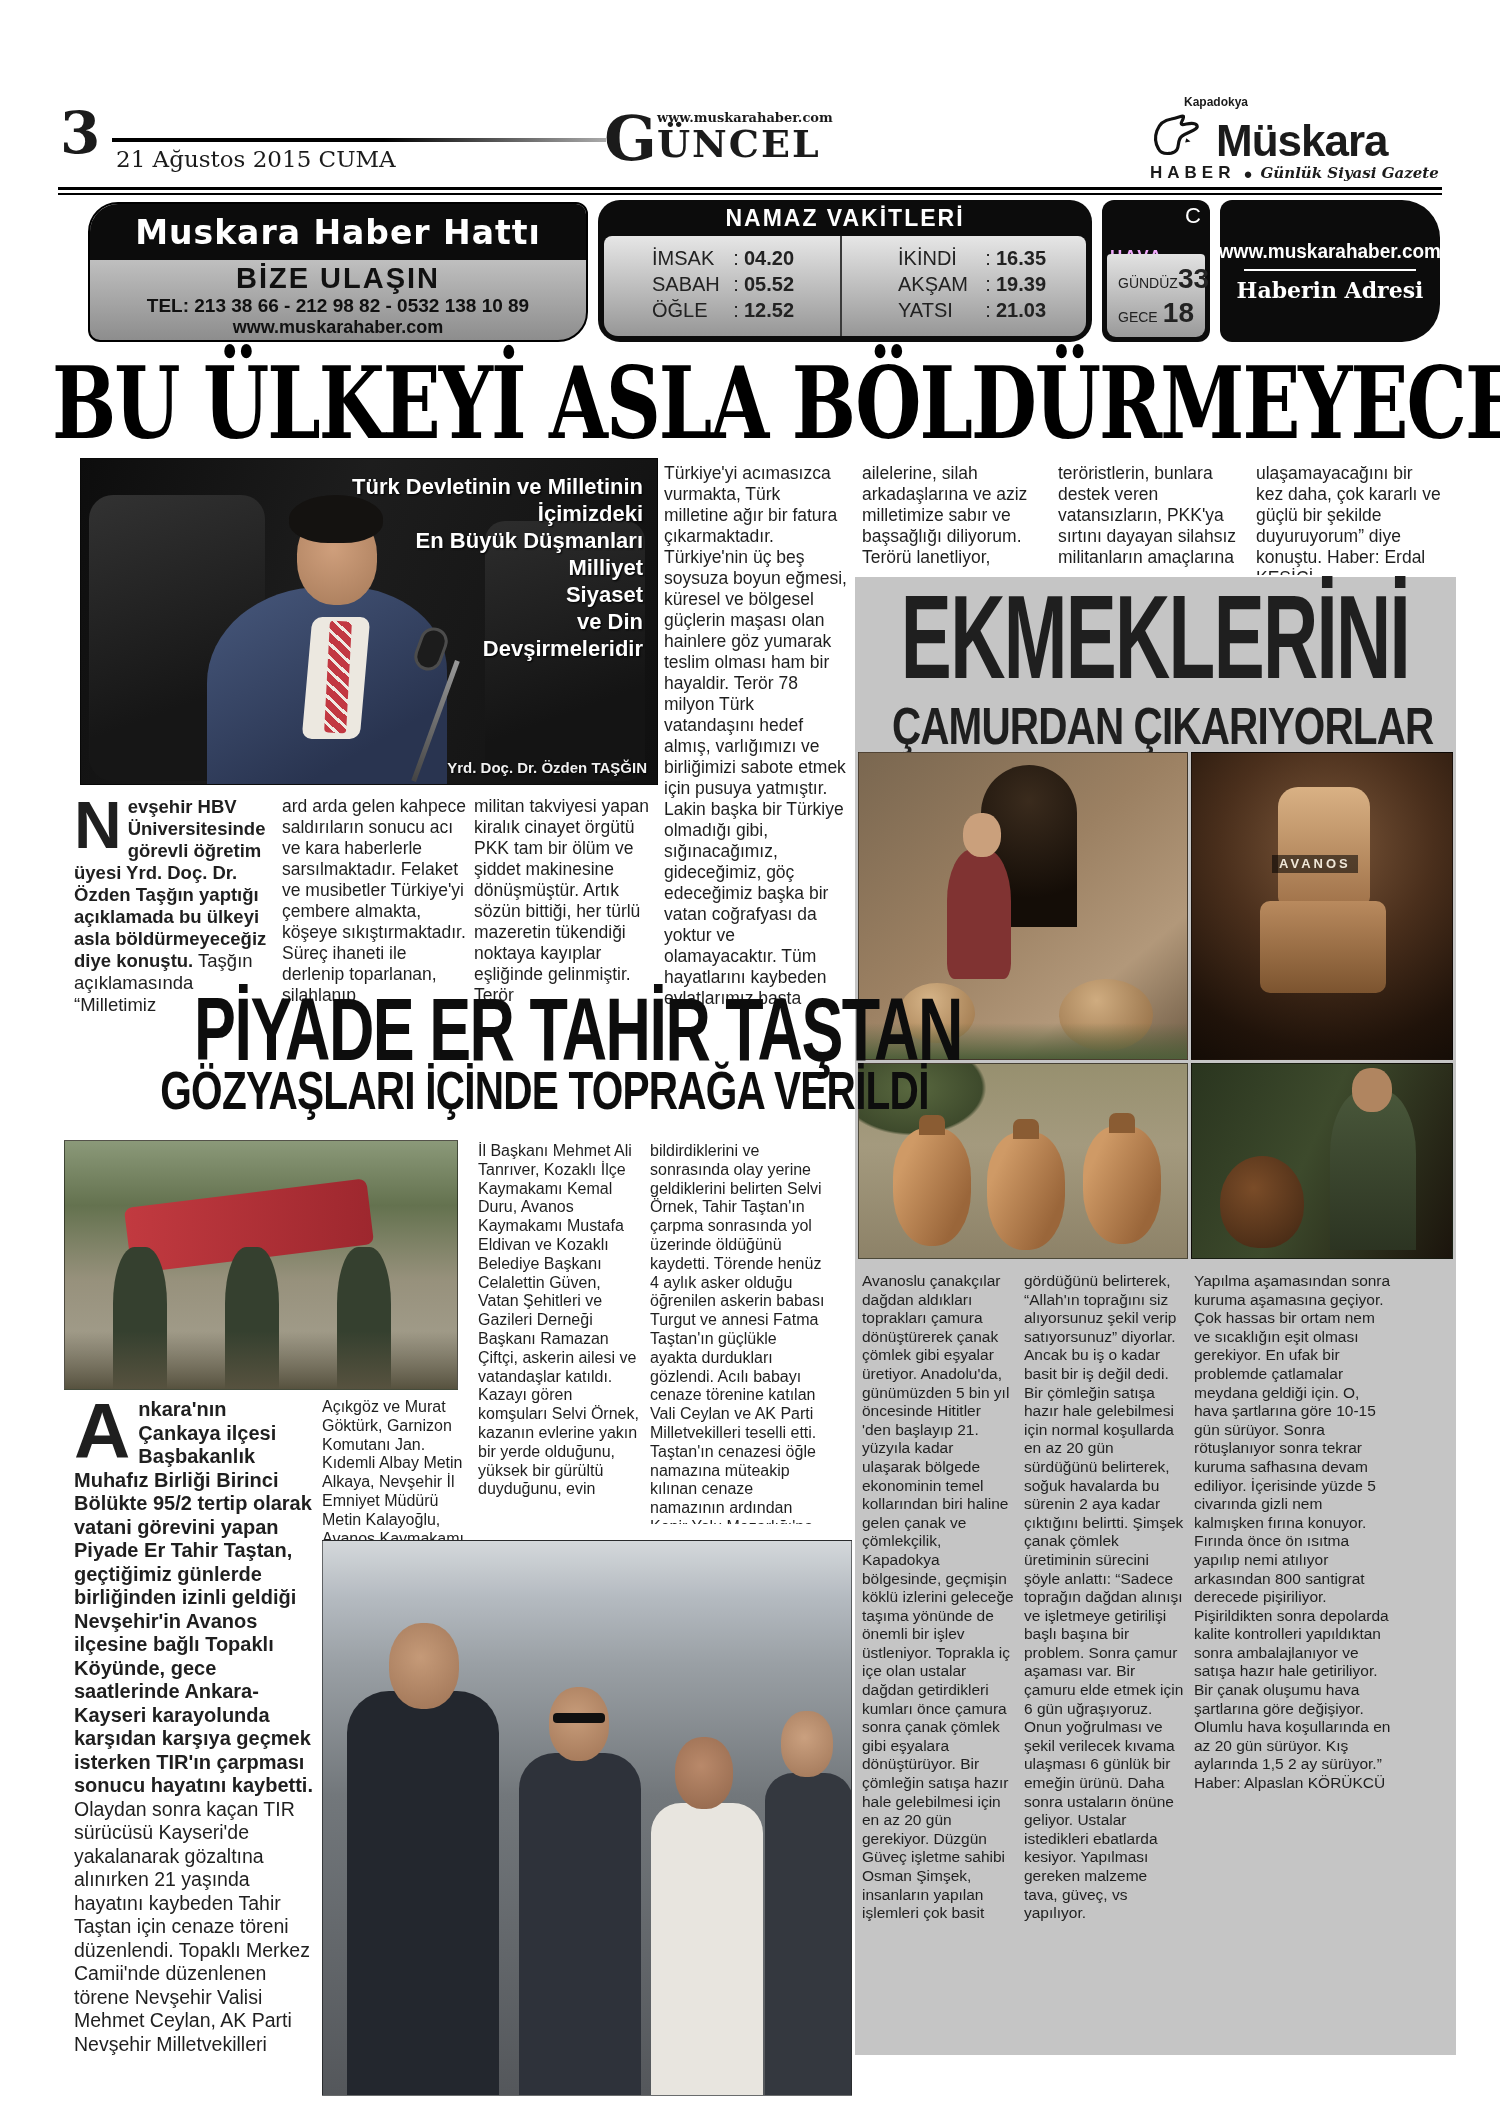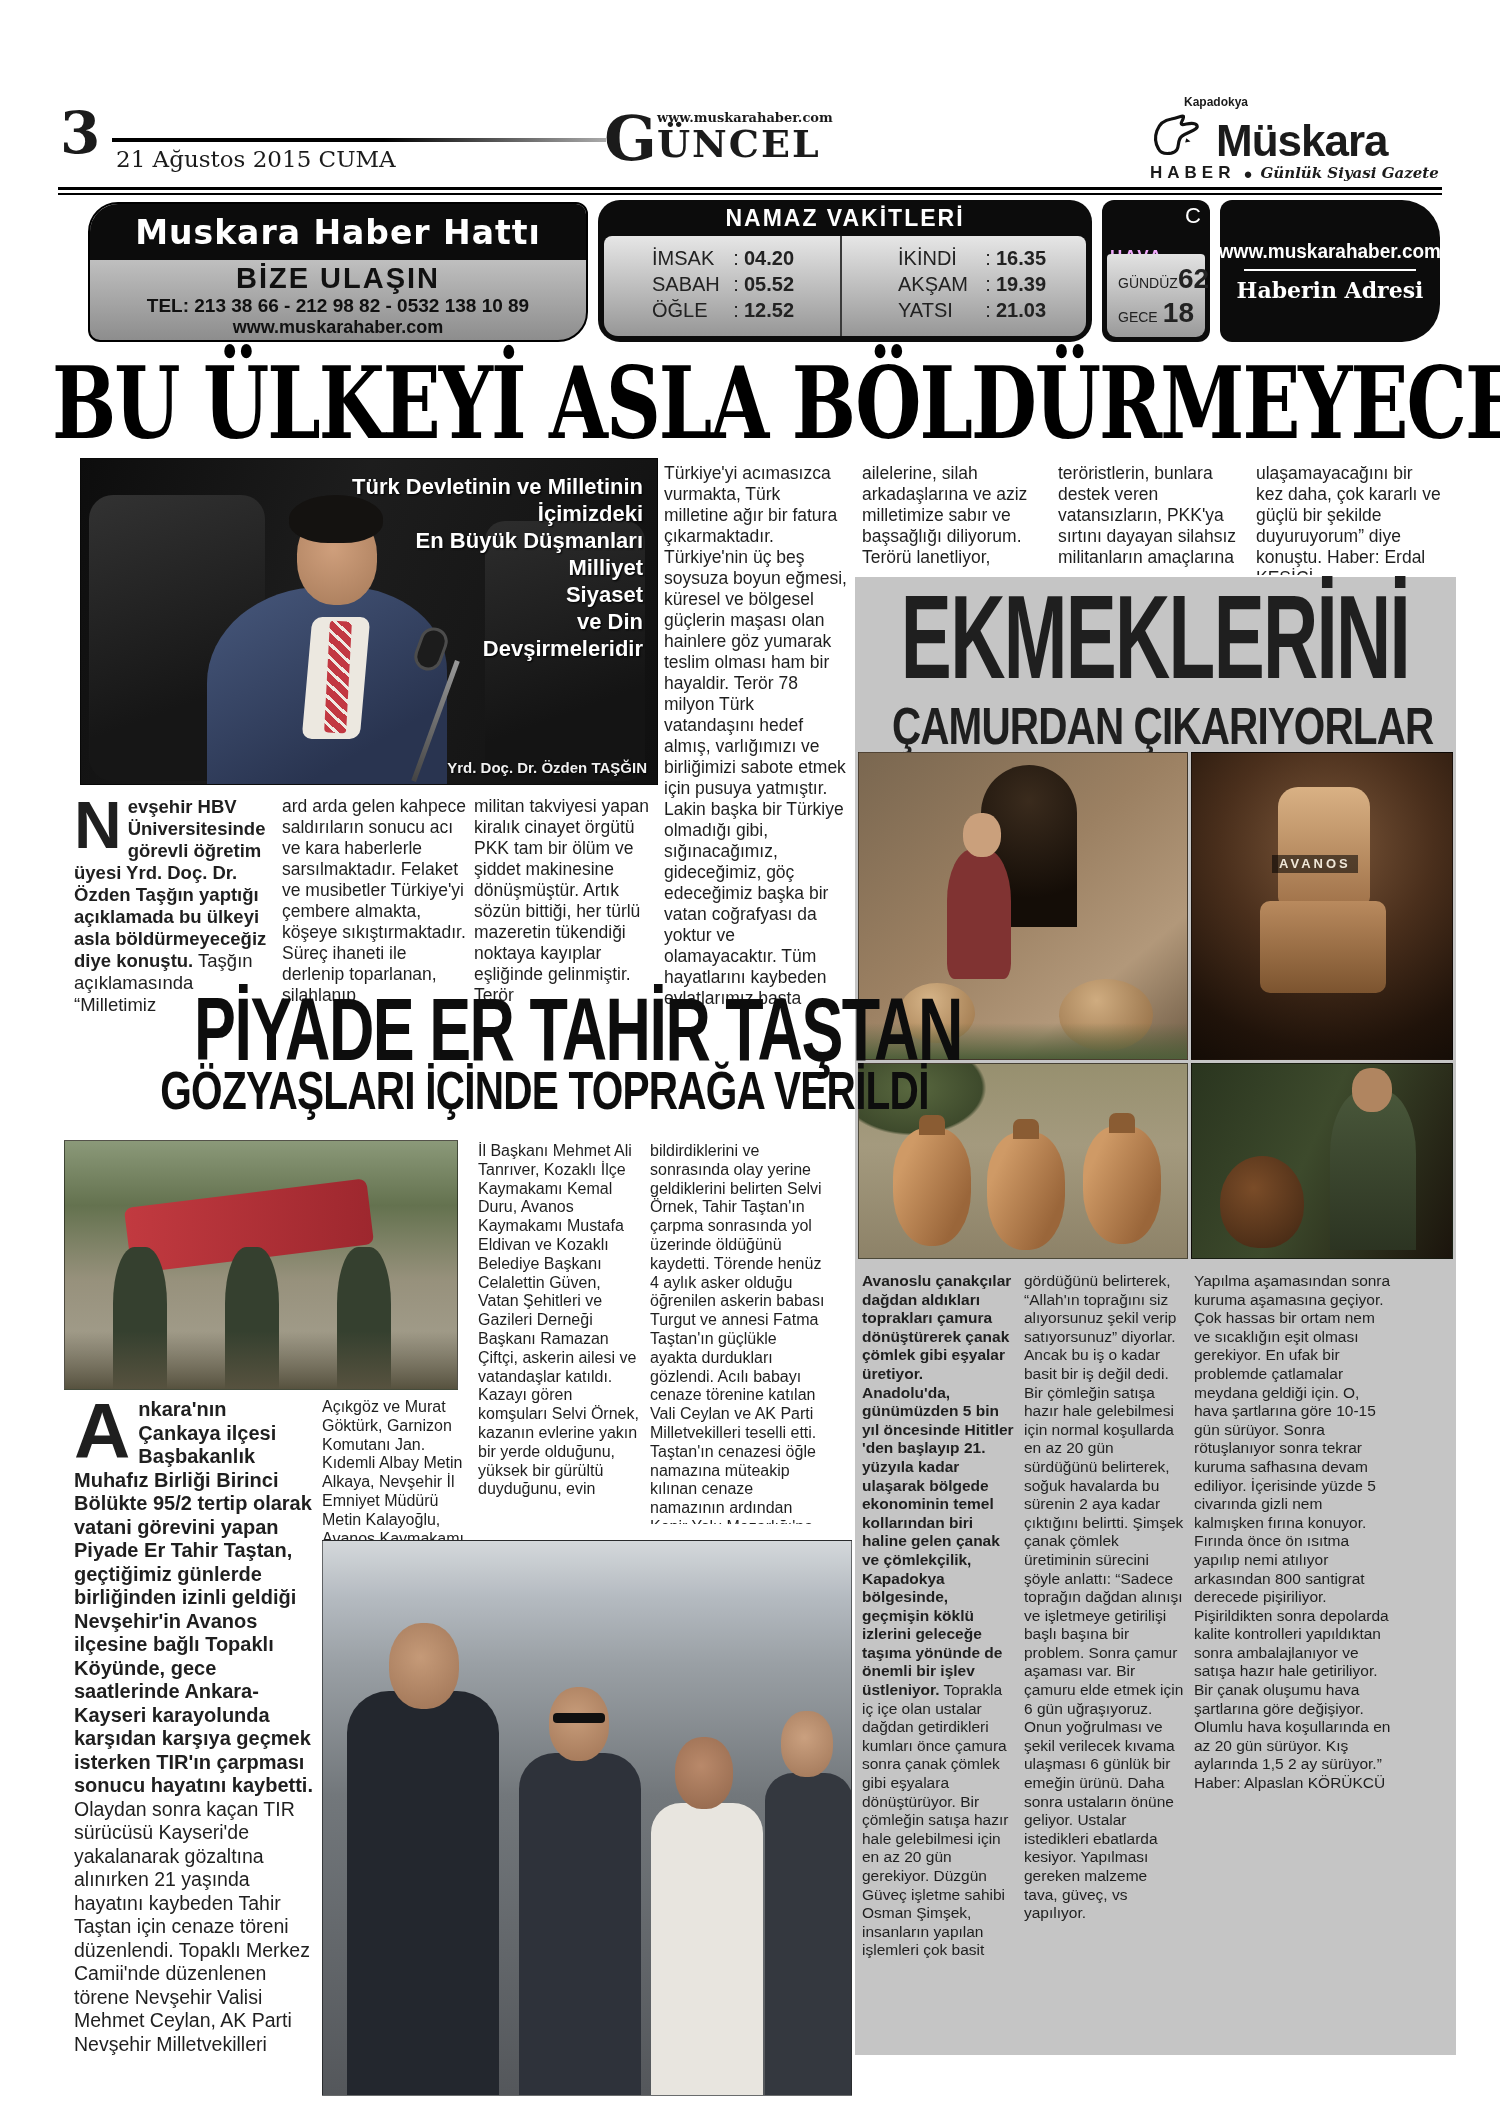--- a/index.html
+++ b/index.html
@@ -205,21 +205,21 @@
   #a1c3 { left:474px; top:796px; width:186px; height:216px; }
   #a1c4 { left:664px; top:463px; width:184px; height:548px; }
   #a1c5 { left:862px; top:463px; width:182px; height:112px; }
   #a1c6 { left:1058px; top:463px; width:184px; height:112px; }
   #a1c7 { left:1256px; top:463px; width:188px; height:112px; }
   .dropN { float:left; font:bold 66px/52px "Liberation Sans", sans-serif; margin:3px 6px 0 0; }
   .dropA { float:left; font:bold 78px/62px "Liberation Sans", sans-serif; margin:2px 8px 0 0; }
 
   #grayblock { left:855px; top:577px; width:601px; height:1478px; background:#c5c5c5; }
   #a2colA { left:862px; top:1272px; width:152px; height:780px; }
-  #a2colA b { font-weight:bold; }
+  #a2colA b { font-weight:normal; }
   #a2colB { left:1024px; top:1272px; width:160px; height:780px; }
   #a2colC { left:1194px; top:1272px; width:198px; height:780px; }
 
   #a3col1 { left:74px; top:1398px; width:240px; height:660px; font:19.5px/23.5px "Liberation Sans", sans-serif; }
   #a3col1 b { font-size:20px; }
   #a3col2 { left:322px; top:1398px; width:150px; height:160px; }
   #a3col3 { left:478px; top:1142px; width:162px; height:356px; }
   #a3col4 { left:650px; top:1142px; width:178px; height:382px; }
 </style>
 </head>
@@ -284,21 +284,21 @@
 
   <div class="abs" id="weather-box">
     <div class="wb-top">
       <div>HAVA</div>
       <div>DURUMU</div>
     </div>
     <div class="wb-icon">C</div>
     <div class="wb-body">
       <div class="wb-row">
           <span class="wb-l">GÜNDÜZ</span>
-          <span class="wb-v">62</span>
+          <span class="wb-v">33</span>
         </div>
       <div class="wb-row">
           <span class="wb-l">GECE</span>
           <span class="wb-v">18</span>
         </div>
     </div>
   </div>
 
   <div class="abs" id="address-box">
     <div class="ab-url">www.muskarahaber.com</div>

